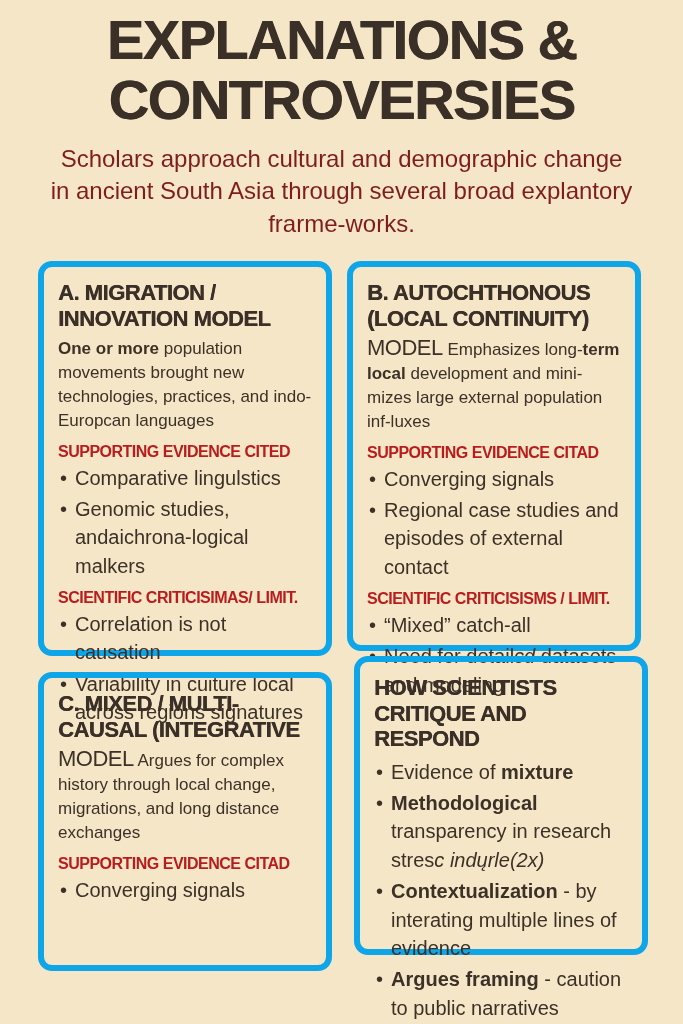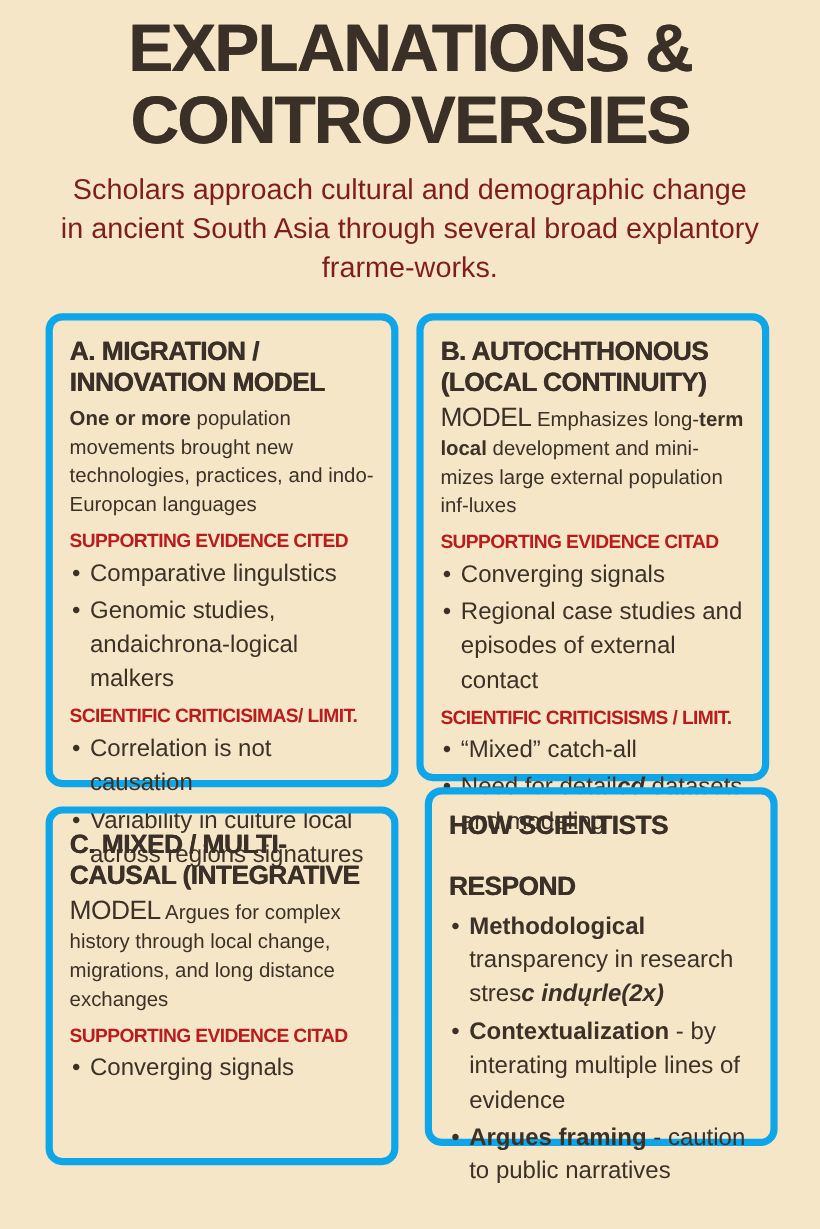--- a/index.html
+++ b/index.html
@@ -36,21 +36,21 @@
   }
   p.body-text { margin:6px 0 7px; font-size:17px; line-height:1.42; }
   h3.sec-heading {
     margin:9px 0 3px; font-size:16px; font-weight:bold;
     letter-spacing:-0.5px; color:#b91c1c;
   }
   ul.bullets { margin:0; padding:0; list-style:none; font-size:20px; line-height:1.42; }
   ul.bullets li { position:relative; padding-left:17px; margin:0 0 3px; }
   ul.bullets li::before { content:"\2022"; position:absolute; left:2px; }
   .seg-bold { font-weight:bold; }
-  .seg-italic { font-style:italic;font-weight:bold; }
+  .seg-italic { font-style:italic; }
   .seg-title { font-weight:normal; font-size:22px; letter-spacing:-0.5px; line-height:1; }
 </style>
 </head>
 <body>
 
 <div class="page">
 
   <header class="page-header">
     <h1 class="main-title">
       <span>EXPLANATIONS &amp;</span><br>
@@ -103,23 +103,24 @@
     <p class="body-text"><span class="seg-title">MODEL</span><span>  Argues for complex history through local change, migrations, and long distance exchanges</span></p>
     <h3 class="sec-heading">SUPPORTING EVIDENCE CITAD</h3>
     <ul class="bullets">
         <li><span>Converging signals</span></li>
       </ul>
   </article>
 
   <article class="box box-d">
     <h2 class="box-title">
       <span>HOW SCIENTISTS</span><br>
-      <br>
+      <span>CRITIQUE AND</span><br>
       <span>RESPOND</span>
     </h2>
     <ul class="bullets">
+        <li><span>Evidence of </span><span class="seg-bold">mixture</span></li>
         <li><span class="seg-bold">Methodological</span><span> transparency in research stres</span><span class="seg-italic">c indųrle(2x)</span></li>
         <li><span class="seg-bold">Contextualization</span><span> - by interating multiple lines of evidence</span></li>
         <li><span class="seg-bold">Argues framing</span><span> - caution to public narratives</span></li>
       </ul>
   </article>
 
 </div>
 
 </body></html>

